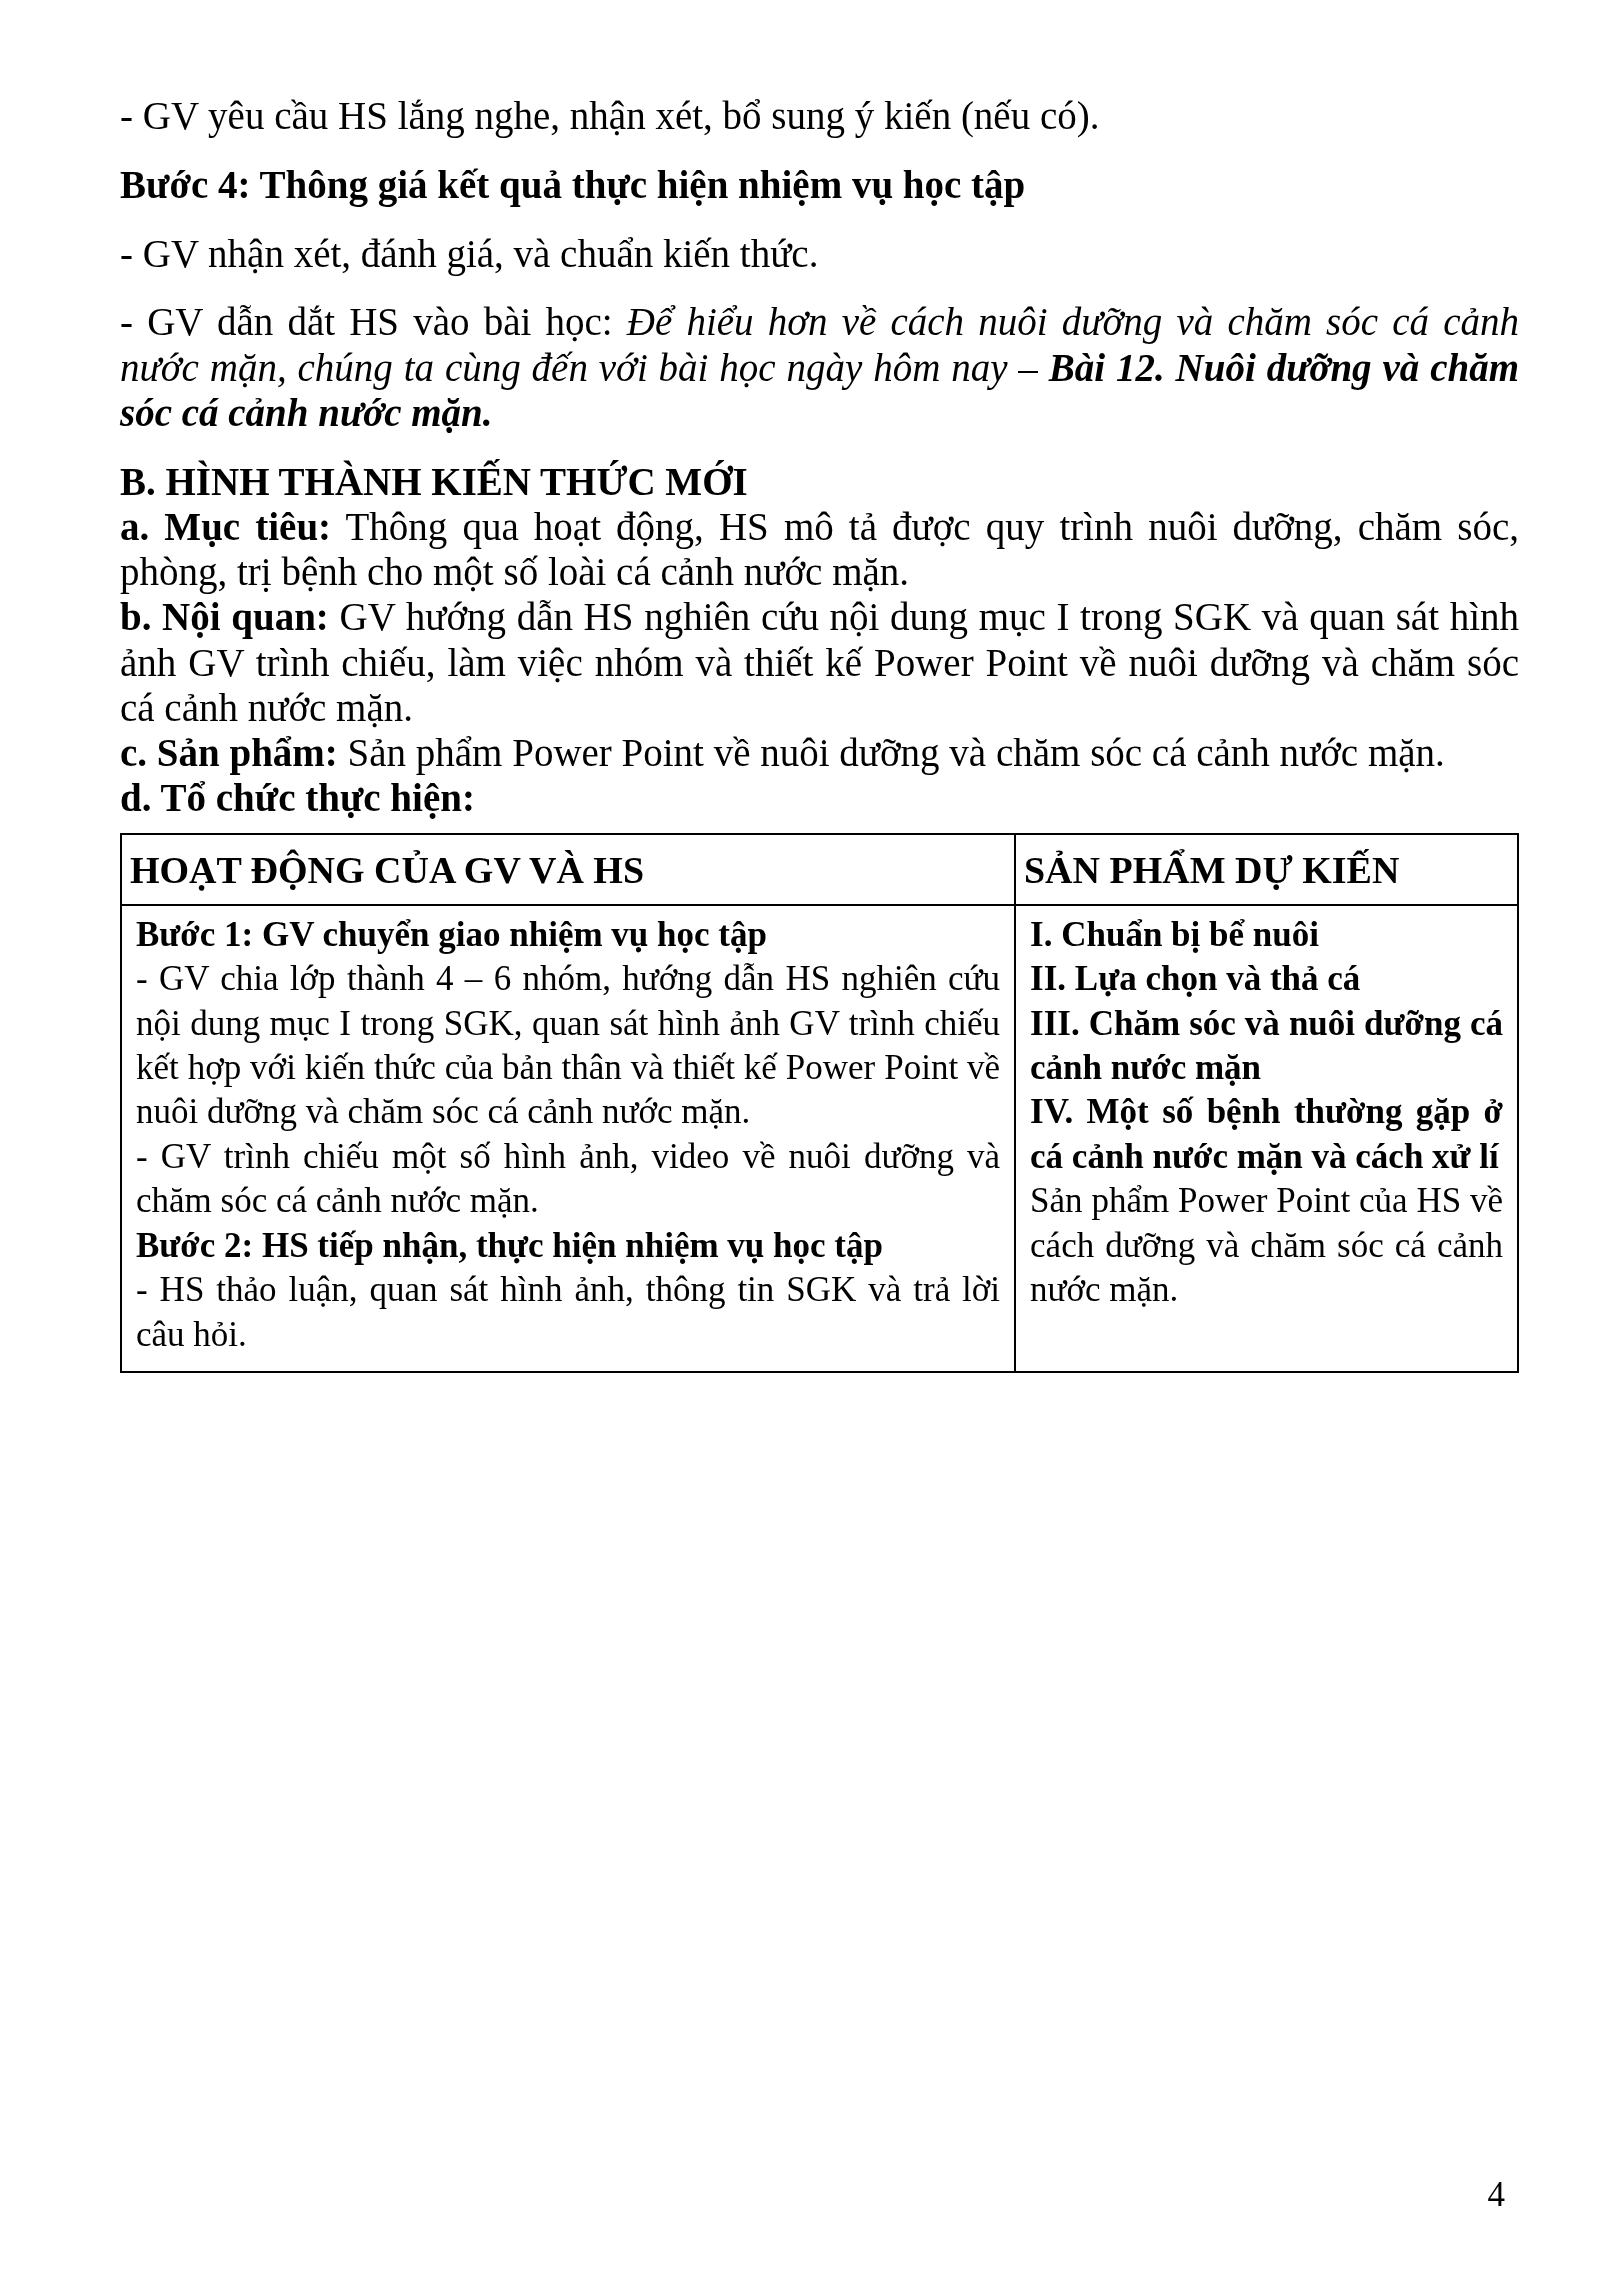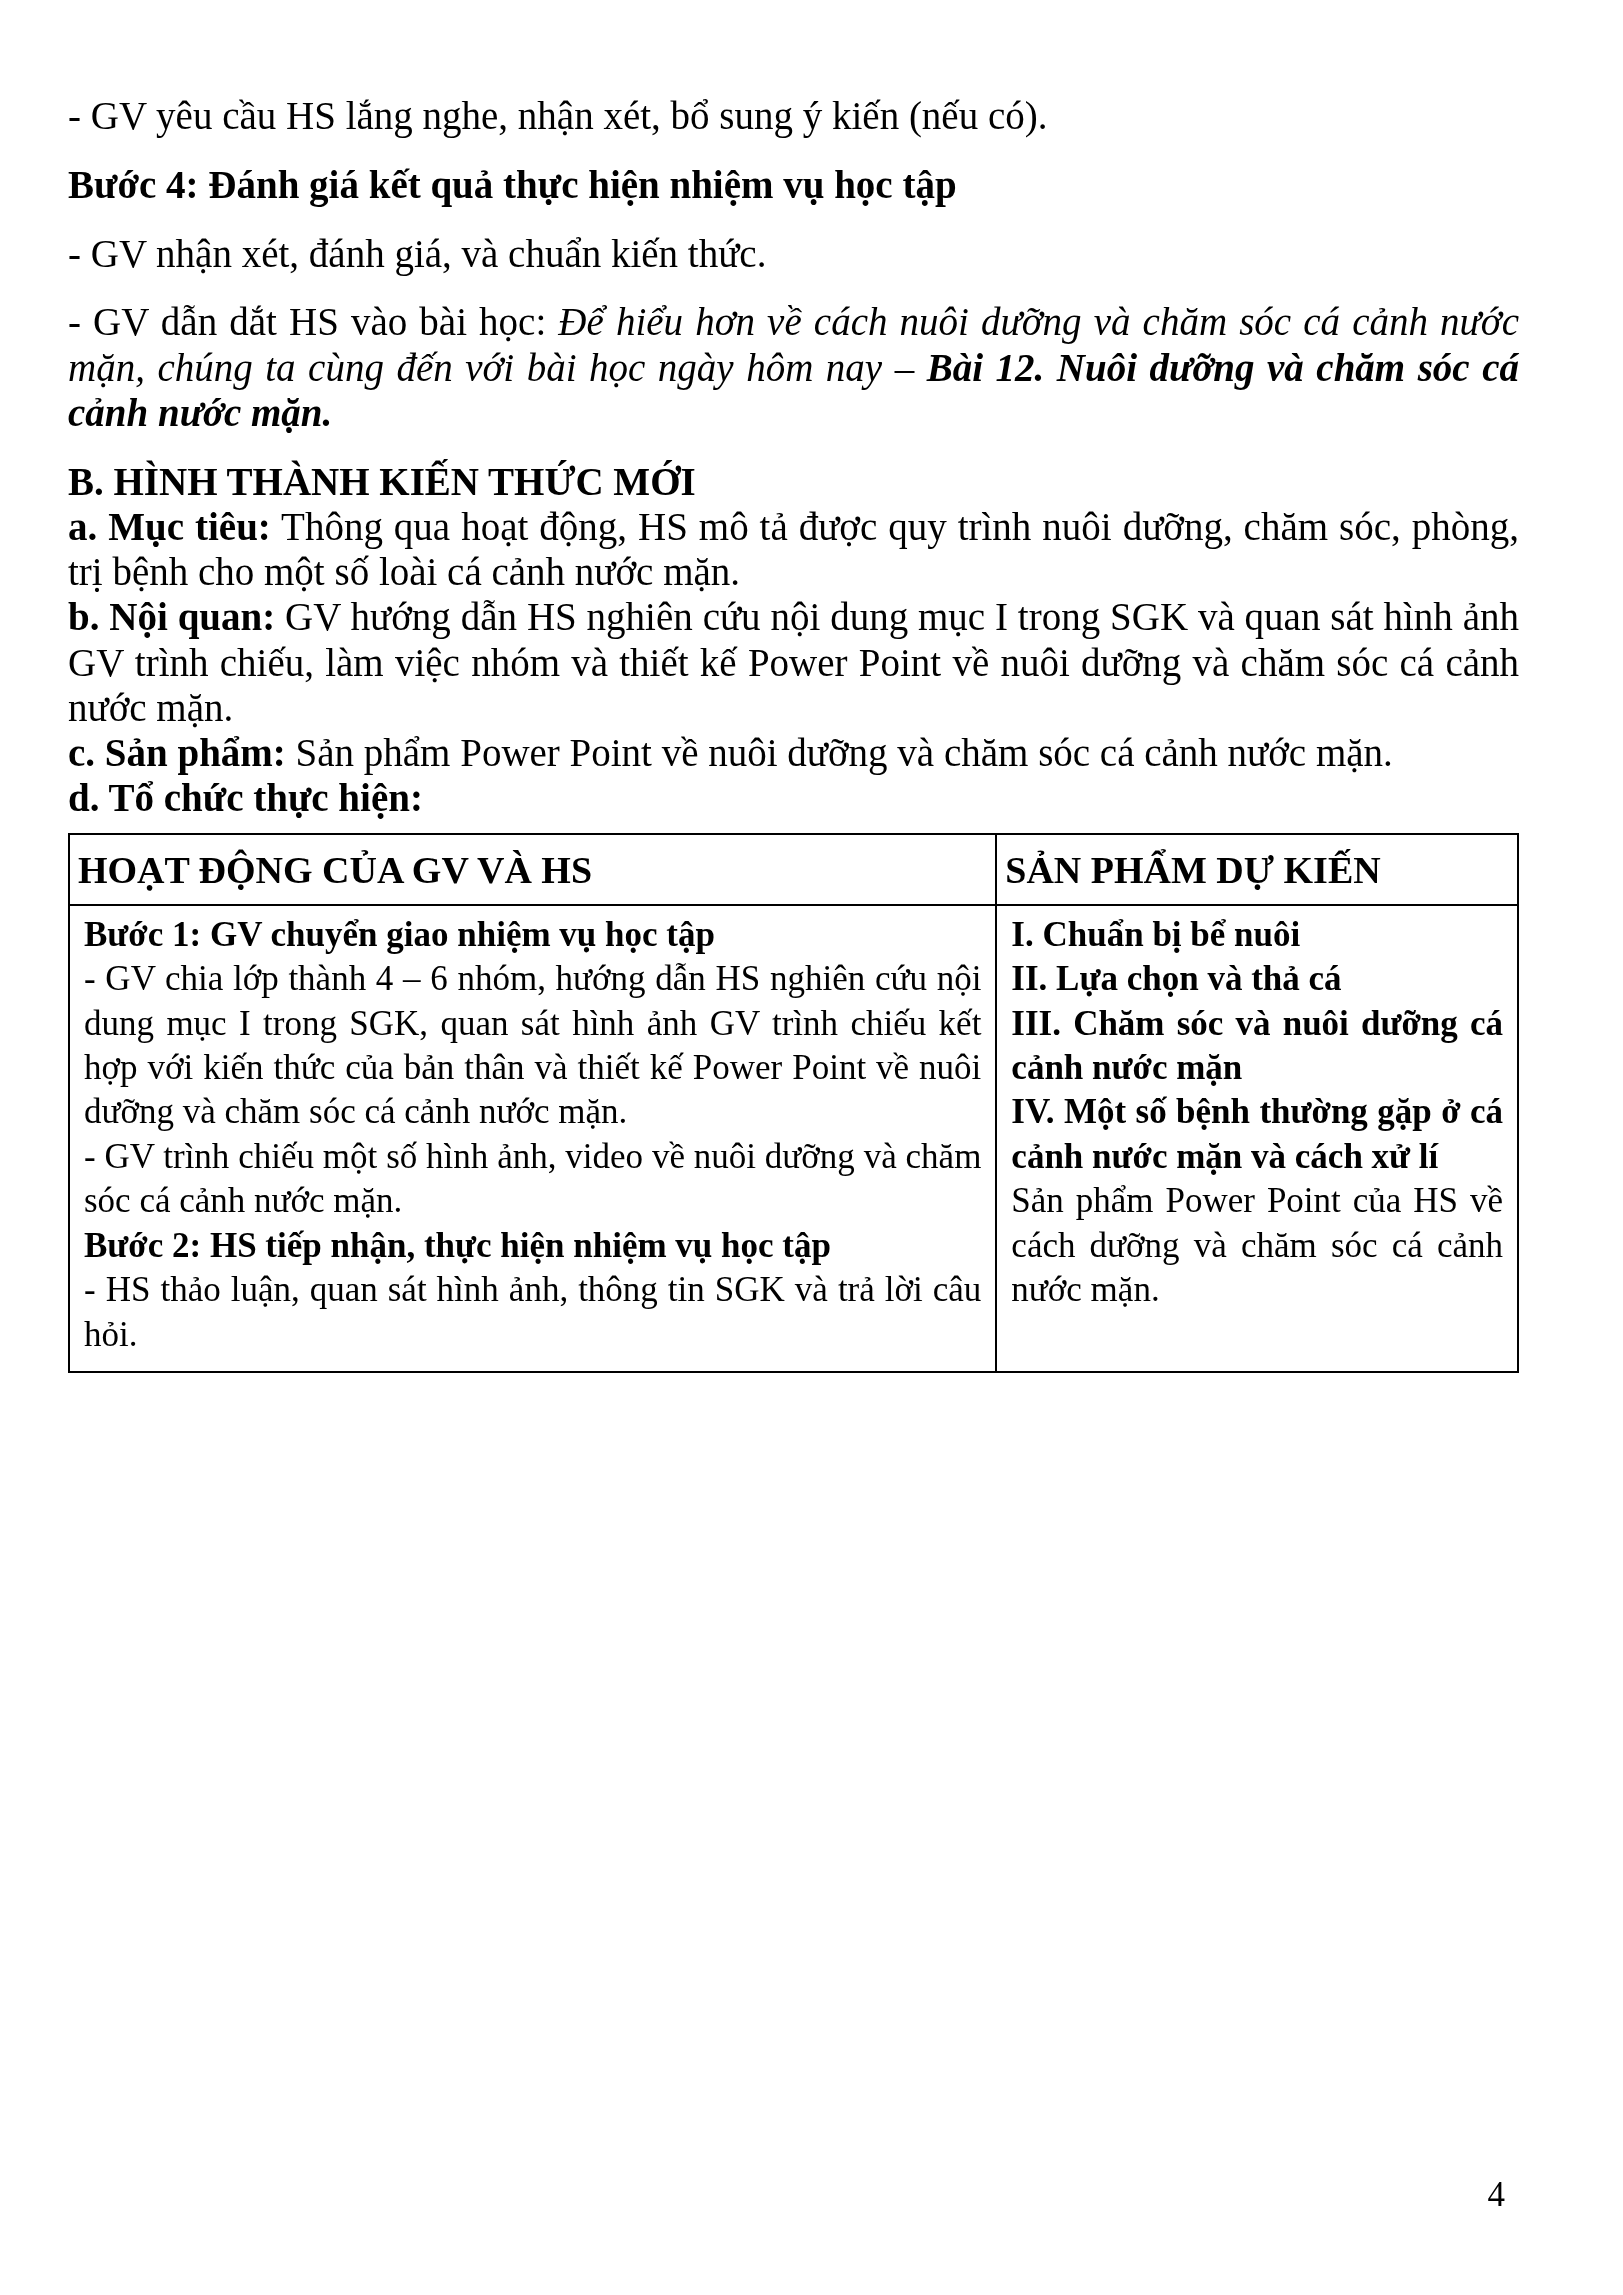--- a/index.html
+++ b/index.html
@@ -6,21 +6,21 @@
   html, body { margin: 0; padding: 0; background: #ffffff; }
 
   .page {
     position: relative;
     width: 1623px;
     height: 2295px;
     background: #ffffff;
     color: #000000;
     font-family: "Liberation Serif", "DejaVu Serif", serif;
     font-size: 39px;
-    padding: 93px 104px 0 68px;
+    padding: 93px 104px 0 120px;
     overflow: hidden;
   }
 
   .para {
     margin: 0 0 23.6px 0;
     line-height: 1.16;
     text-align: justify;
   }
   .tight {
     margin: 0;
@@ -66,21 +66,21 @@
     line-height: 1.2;
   }
 </style>
 </head>
 <body>
 
 <div class="page">
 
   <p class="para">- GV yêu cầu HS lắng nghe, nhận xét, bổ sung ý kiến (nếu có).</p>
 
-  <p class="para bold">Bước 4: Đánh giá kết quả thực hiện nhiệm vụ học tập</p>
+  <p class="para bold">Bước 4: Thông giá kết quả thực hiện nhiệm vụ học tập</p>
 
   <p class="para">- GV nhận xét, đánh giá, và chuẩn kiến thức.</p>
 
   <p class="para"><span>- GV dẫn dắt HS vào bài học: </span><i>Để hiểu hơn về cách nuôi dưỡng và chăm sóc cá cảnh nước mặn, chúng ta cùng đến với bài học ngày hôm nay – </i><b class="bi">Bài 12. Nuôi dưỡng và chăm sóc cá cảnh nước mặn.</b></p>
 
   <p class="tight bold">B. HÌNH THÀNH KIẾN THỨC MỚI</p>
 
 
   <p class="tight"><b>a. Mục tiêu:</b><span> Thông qua hoạt động, HS mô tả được quy trình nuôi dưỡng, chăm sóc, phòng, trị bệnh cho một số loài cá cảnh nước mặn.</span></p>
 

